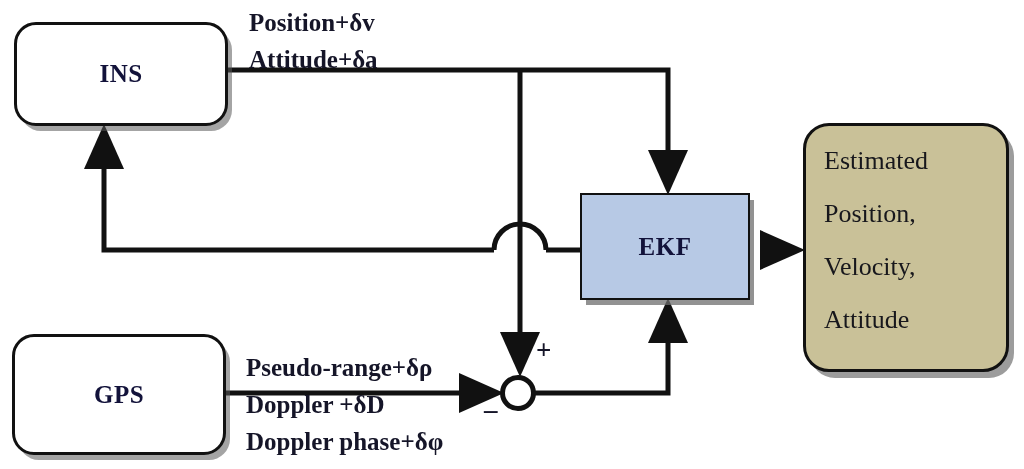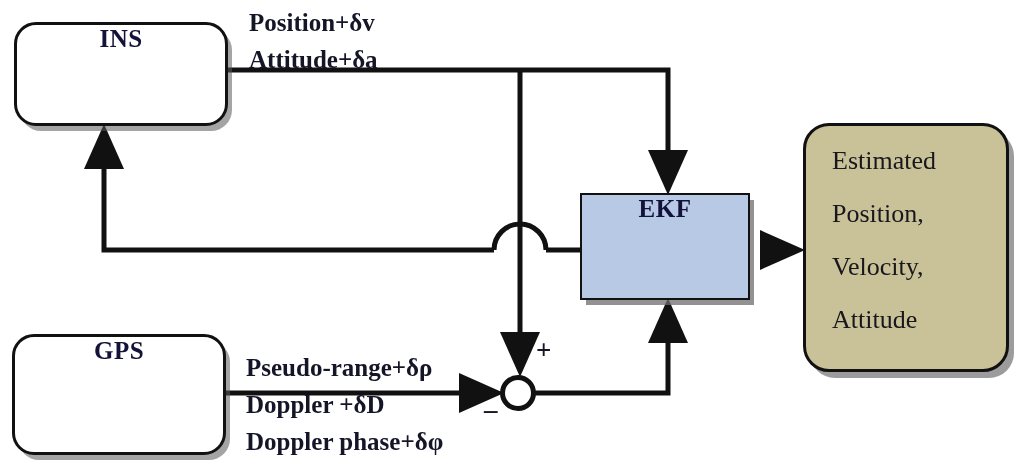--- a/index.html
+++ b/index.html
@@ -20,21 +20,21 @@
     position: absolute;
     left: 0;
     top: 0;
     width: 1024px;
     height: 469px;
   }
   .node {
     position: absolute;
     box-sizing: border-box;
     display: flex;
-    align-items: flex-start;
+    align-items: center;
     justify-content: center;
   }
   .rounded-node {
     border: 3px solid #111111;
     border-radius: 22px;
     background: #ffffff;
     box-shadow: 5px 6px 0 -1px rgba(90,90,90,0.55);
   }
   .rect-node {
     border: 2px solid #111111;
@@ -53,21 +53,21 @@
   #node-out  {
     left: 803px; top: 123px; width: 206px; height: 249px;
     border: 3px solid #111111;
     border-radius: 26px;
     background: #c9c198;
     box-shadow: 6px 7px 0 -1px rgba(90,90,90,0.6);
     display: block;
   }
   #node-out .out-lines {
     position: absolute;
-    left: 26px;
+    left: 18px;
     top: 22px;
     right: 8px;
   }
   #node-out .out-line {
     font-size: 26px;
     color: #17171c;
     line-height: 1.0;
     margin-bottom: 27px;
     white-space: nowrap;
   }

